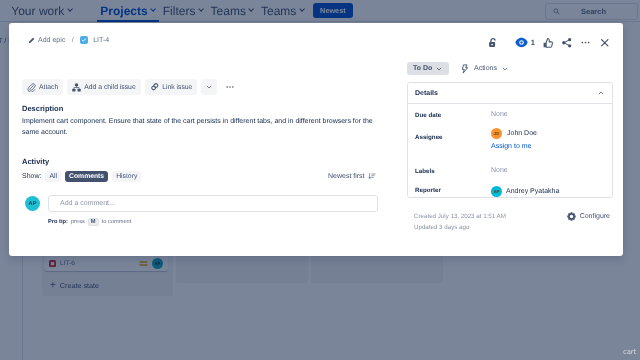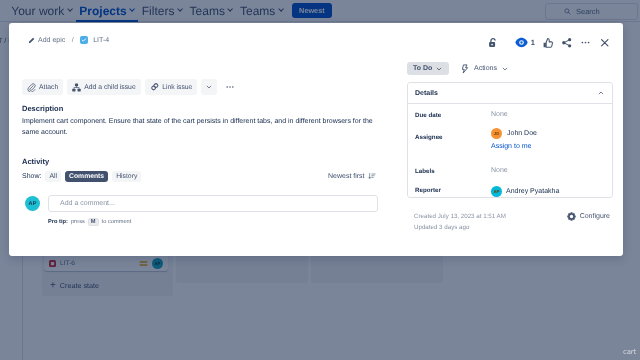--- a/index.html
+++ b/index.html
@@ -6,27 +6,27 @@
   html,body { width:640px; height:360px; overflow:hidden; }
   body { font-family:"Liberation Sans", sans-serif; background:#fff; -webkit-font-smoothing:antialiased; text-rendering:geometricPrecision; }
   * { -webkit-font-smoothing:antialiased; }
   .app { position:relative; width:640px; height:360px; overflow:hidden; background:#fff; }
 
   
   .bg { position:absolute; inset:0; background:#fff; }
   .topnav { position:absolute; left:0; top:0; width:640px; height:22px; background:#fff;
             border-bottom:1px solid #dfe1e6; display:flex; align-items:center; padding-left:8px;}
   .nav-item { font-size:12px; color:#42526e; padding:0 3.3px; display:flex; align-items:center; gap:2.5px; height:22px; font-weight:500;}
-  .nav-item.active { color:#0052cc; font-weight:600; box-shadow:inset 0 -2px 0 #0052cc; }
+  .nav-item.active { color:#0052cc; font-weight:600; box-shadow:inset 0 -2px 0 #0052cc;margin-left:21px; }
   .caret { width:6px;height:6px;position:relative;display:inline-block;}
   .caret::before { content:''; position:absolute; left:1px; top:-0.5px; width:3.2px;height:3.2px;
      border-right:1.1px solid currentColor; border-bottom:1.1px solid currentColor; transform:rotate(45deg); }
   .create-btn { background:#0052cc; color:#fff; font-size:7.3px; font-weight:700; padding:0 7px; height:15px; display:flex;align-items:center; border-radius:3px; margin-left:5px; }
   .searchbox { position:absolute; right:2px; top:3px; width:93px; height:17px; border:1px solid #dfe1e6;
-               border-radius:3px; display:flex; align-items:center; gap:5px; padding-left:18px; color:#5e6c84; font-size:7.5px;}
+               border-radius:3px; display:flex; align-items:center; gap:21px; padding-left:7px; color:#5e6c84; font-size:7.5px;font-weight:bold;}
 
   .board { position:absolute; left:0px; top:0px; right:0; bottom:0; }
   .col { position:absolute; background:#f4f5f7; border-radius:3px; }
   .card { position:absolute; background:#fff; border-radius:3px; box-shadow:0 1px 1px rgba(9,30,66,.25); display:flex; align-items:center; padding:0 5px 0 5px; gap:4px;}
   .card-key { font-size:6.6px; color:#5e6c84; }
   .prio { width:7px;height:7px;border-radius:1.5px;background:#cd2b31;display:flex;align-items:center;justify-content:center;}
   .avatar-sm { width:11px;height:11px;border-radius:50%; background:#13a5bb; color:#0b3b49; font-size:4.3px; display:flex;align-items:center;justify-content:center; font-weight:700;}
   .create-issue { position:absolute; font-size:7.2px; color:#42526e; display:flex; align-items:center; gap:4px; }
 
   

